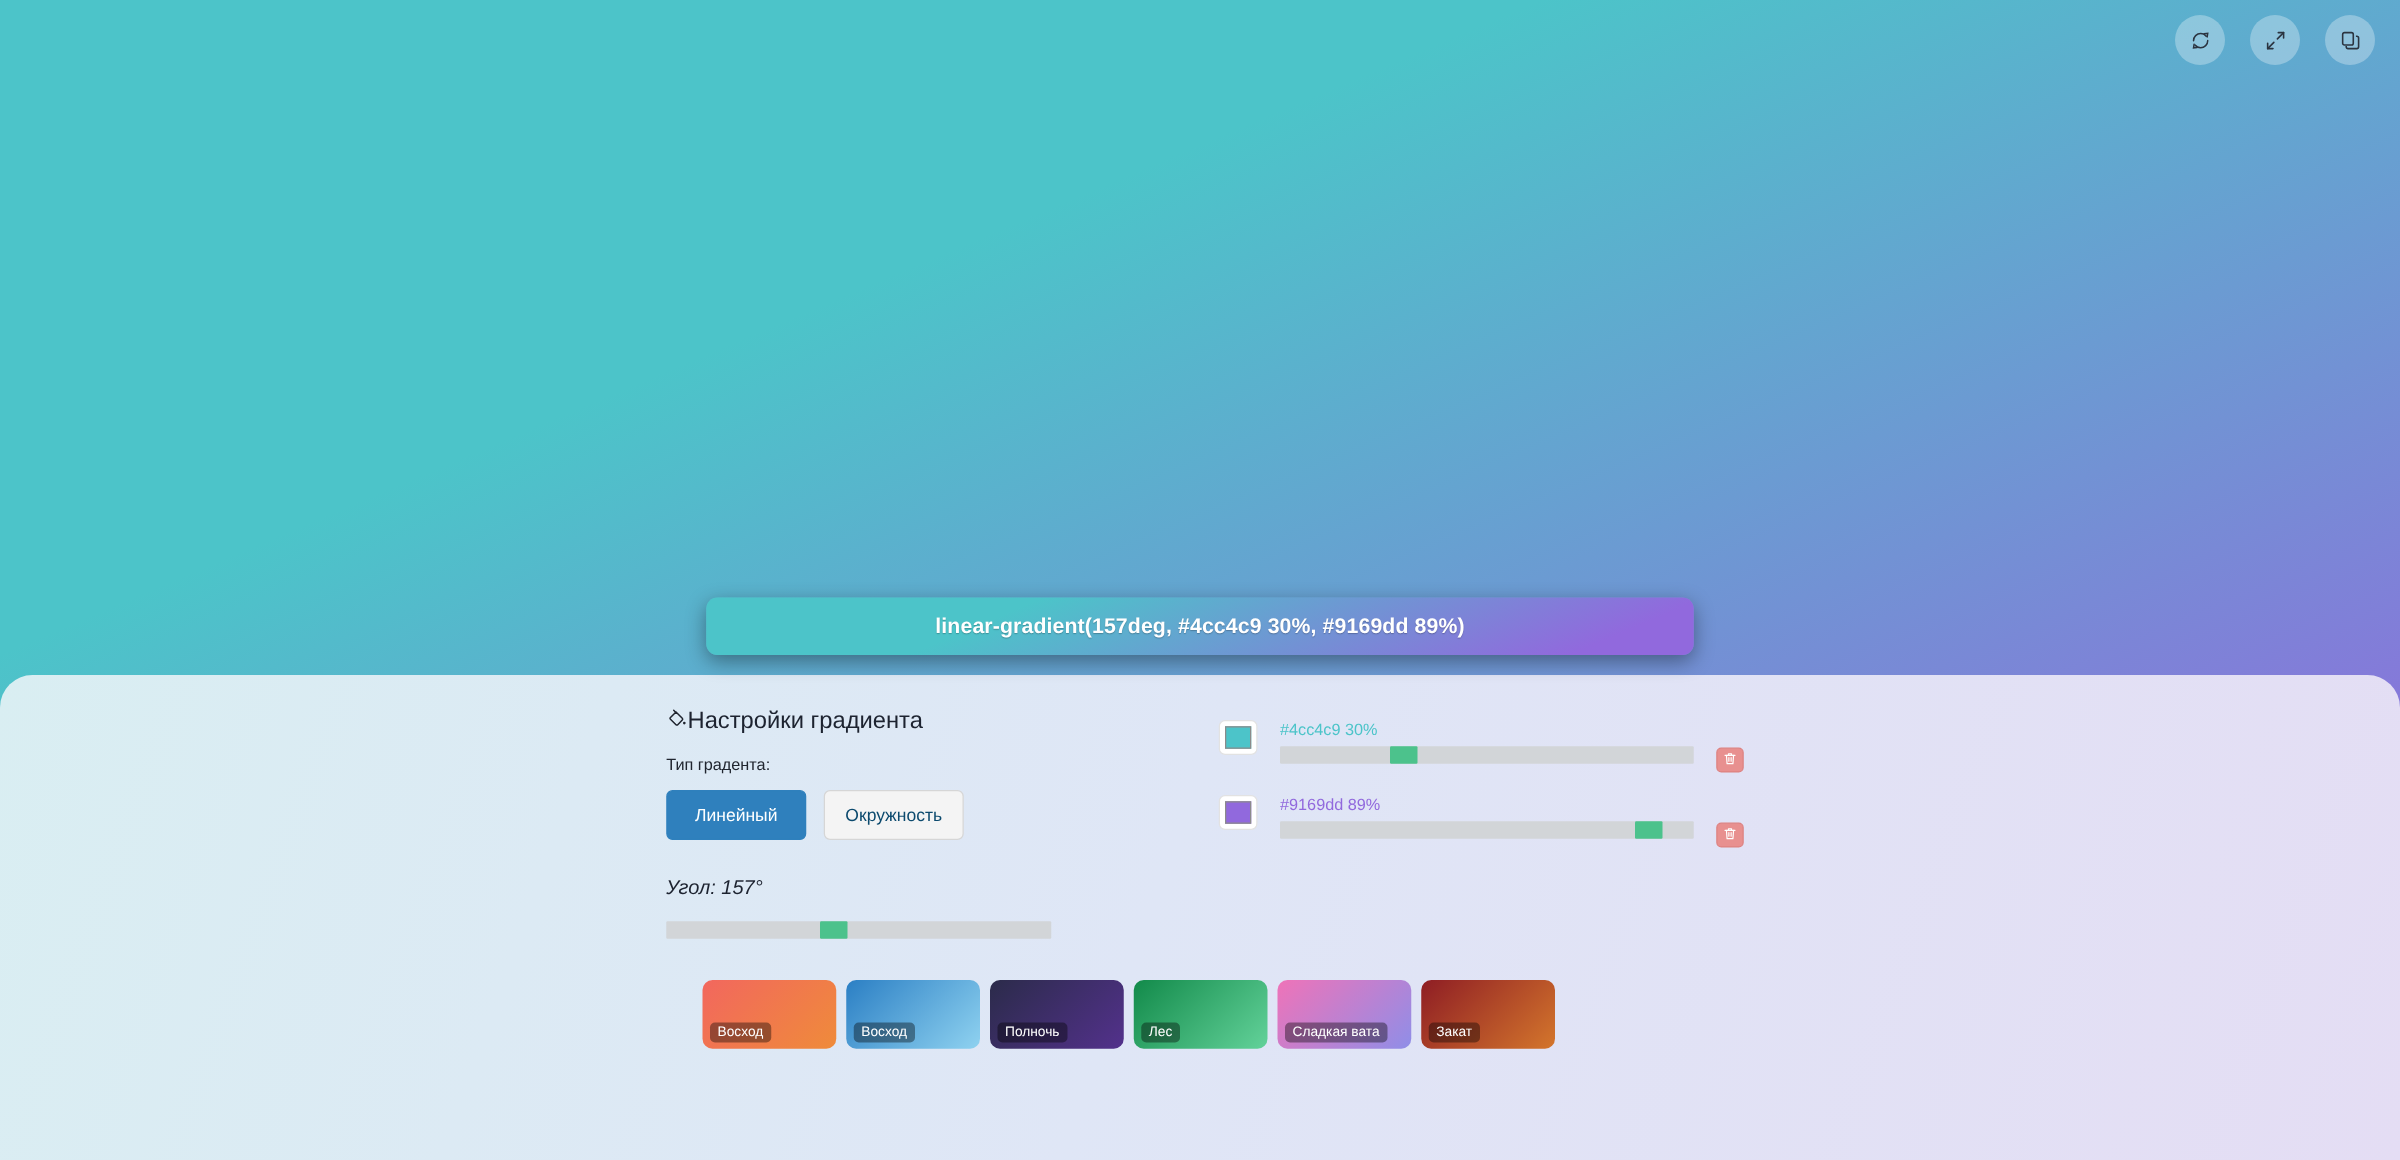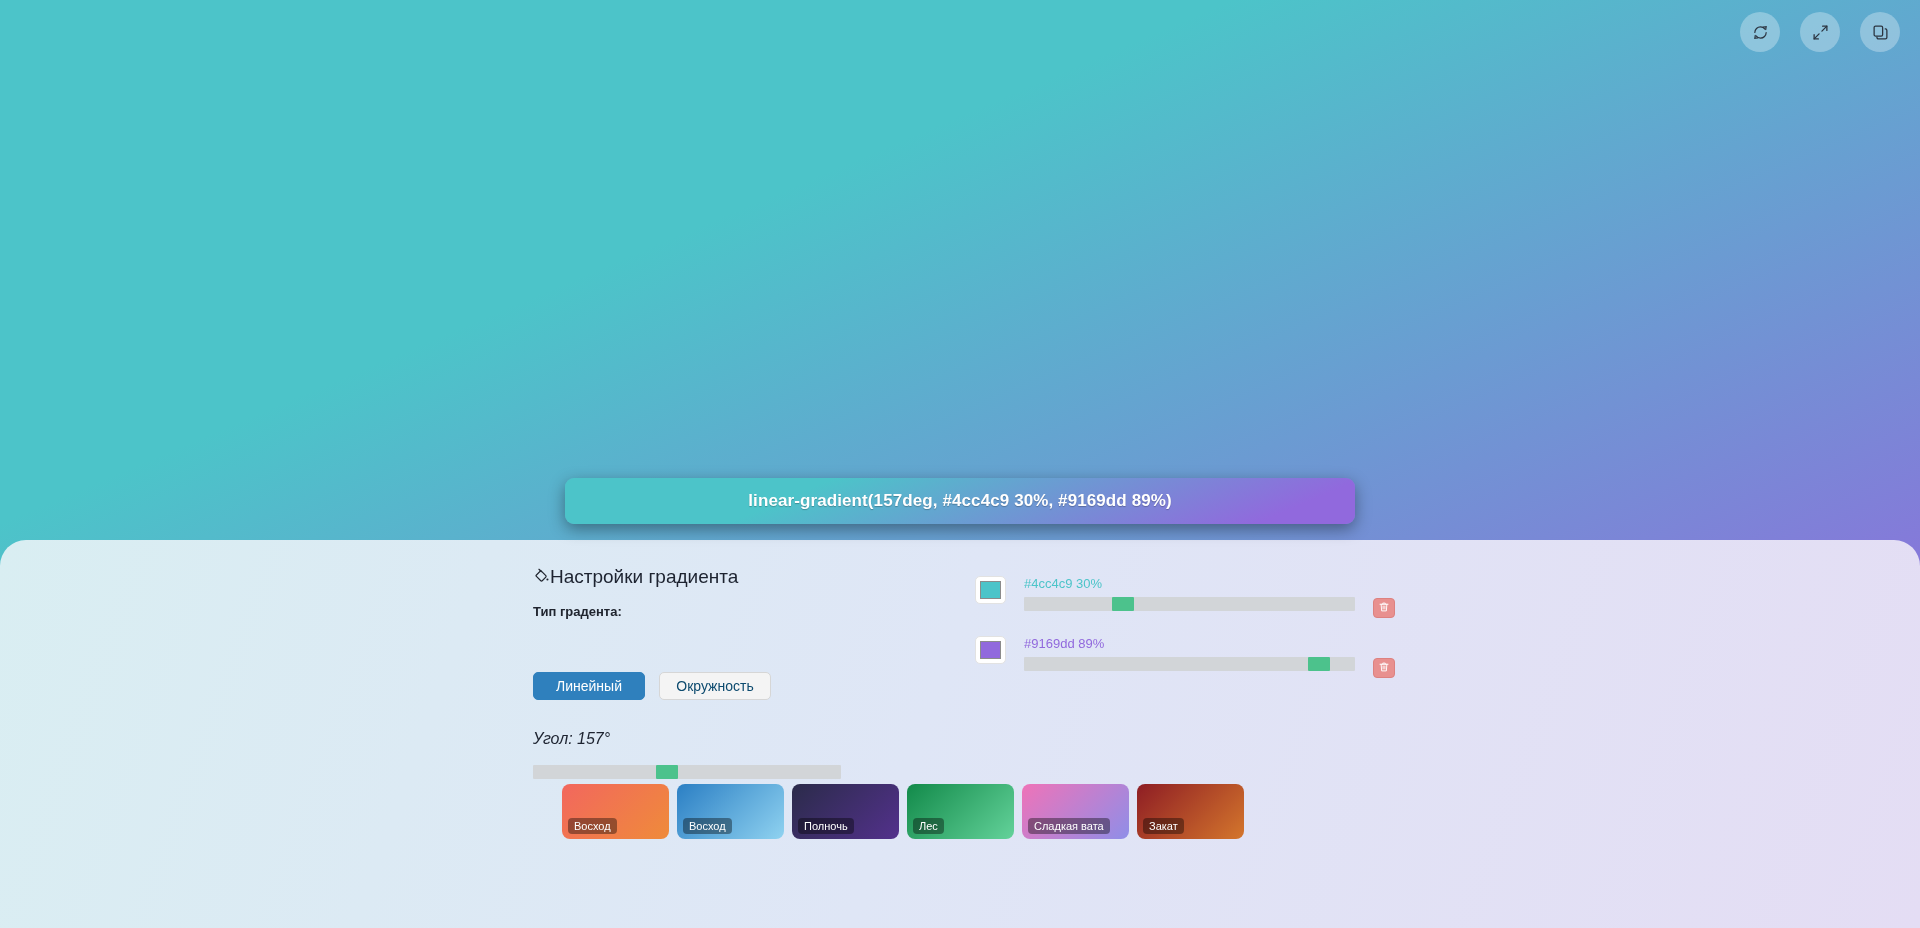--- a/index.html
+++ b/index.html
@@ -97,38 +97,37 @@
     margin-bottom: 16px;
   }
   .bucket-icon { display: block; }
   .section-title {
     font-size: 19px;
     color: #1d2330;
     font-weight: 400;
   }
   .field-label {
     font-size: 13px;
-    font-weight: 700;
+    font-weight: 400;
     color: #20252f;
     margin-bottom: 13px;
   }
   .type-row {
     display: flex;
     gap: 14px;
     margin-bottom: 30px;
   }
   .type-btn {
     width: 112px;
-    height: 28px;
+    height: 40px;
     border-radius: 5px;
     font-size: 14px;
     cursor: pointer;
     border: 1px solid transparent;
     font-family: "Liberation Sans", sans-serif;
-    margin-top: 40px;
   }
   .type-btn.active {
     background: #2f80bd;
     color: #ffffff;
     border-color: #2f80bd;
   }
   .type-btn.inactive {
     background: #f4f4f4;
     color: #0c4a6e;
     border-color: #d6d6d6;

